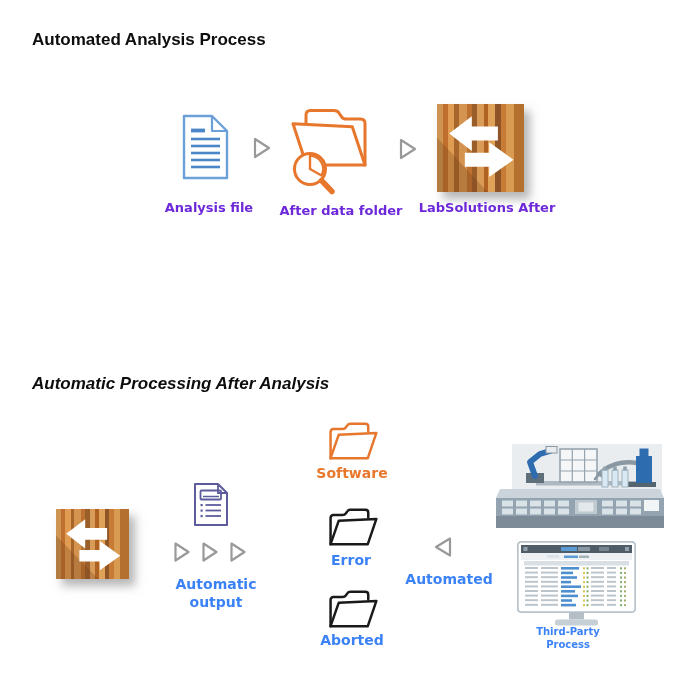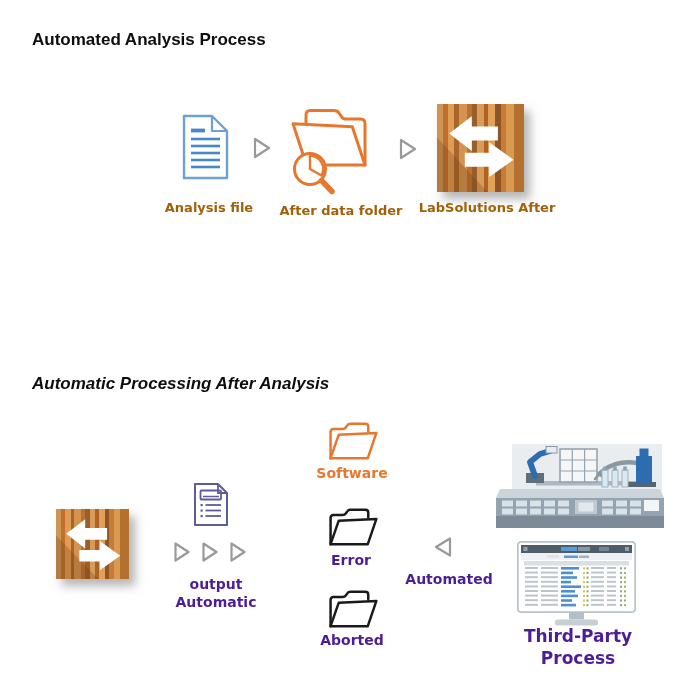--- a/index.html
+++ b/index.html
@@ -1,22 +1,22 @@
 <!DOCTYPE html>
 <html><head>
 <meta charset="utf-8">
 <style>
   html,body{margin:0;padding:0;background:#fff;}
   .canvas{position:relative;width:679px;height:683px;background:#fff;overflow:hidden;
           font-family:"DejaVu Sans",sans-serif;}
   .title{position:absolute;font-family:"Liberation Sans",sans-serif;font-weight:bold;
          font-size:17px;color:#0d0d0d;white-space:nowrap;}
-  .lbl{position:absolute;text-align:center;font-weight:bold;font-size:13px;color:#a16207;
+  .lbl{position:absolute;text-align:center;font-weight:bold;font-size:13px;color:#6d28d9;
        white-space:nowrap;line-height:1.25;}
-  .lbl2{position:absolute;text-align:center;font-weight:bold;font-size:14px;color:#4c1d95;
+  .lbl2{position:absolute;text-align:center;font-weight:bold;font-size:14px;color:#3b82f6;
         line-height:1.3;}
   .completed-c{color:#E8772E;}
   .abs{position:absolute;}
   
   .sync-icon{position:absolute;
     background:linear-gradient(90deg,
       #CE9552 0 7%, #C06F2E 7% 13%, #DF9C52 13% 20%, #A8662C 20% 25%,
       #D59350 25% 34%, #BE7231 34% 40%, #9A5E2B 40% 46%, #D89C58 46% 54%,
       #B06223 54% 59%, #E0A159 59% 67%, #8F5526 67% 73%, #C77B35 73% 79%,
       #D99B52 79% 88%, #B4702E 88% 100%);
@@ -96,22 +96,22 @@
     <path d="M2.5,2.5 L15.5,11 L2.5,19.5 Z" fill="#fff" stroke="#999" stroke-width="2.2" stroke-linejoin="round"></path>
   </svg>
   <svg class="abs" style="left:201px;top:541px;" width="18" height="22" viewBox="0 0 18 22">
     <path d="M2.5,2.5 L15.5,11 L2.5,19.5 Z" fill="#fff" stroke="#999" stroke-width="2.2" stroke-linejoin="round"></path>
   </svg>
   <svg class="abs" style="left:229px;top:541px;" width="18" height="22" viewBox="0 0 18 22">
     <path d="M2.5,2.5 L15.5,11 L2.5,19.5 Z" fill="#fff" stroke="#999" stroke-width="2.2" stroke-linejoin="round"></path>
   </svg>
 
   <div class="lbl2" style="left:146px;top:575px;width:140px;">
+    <div>Automatic</div>
     <div>output</div>
-    <div>Automatic</div>
   </div>
 
   <svg class="abs" style="left:326px;top:420px;color:#E8772E;" width="54" height="42" viewBox="0 0 56 44">
     <path d="M4.5,40 L4.5,12.5 Q4.5,9.5 7.5,9.5 L17,9.5 Q19.5,9.5 20.5,7.8 L22,5.6 Q23,4 25.5,4 L41,4 Q44,4 44,7 L44,12" fill="none" stroke="currentColor" stroke-width="2.6" stroke-linejoin="round" stroke-linecap="round"></path>
     <path d="M4.5,40 L13,15.5 L52.5,13.5 L43.5,40 Z" fill="none" stroke="currentColor" stroke-width="2.6" stroke-linejoin="round"></path>
   </svg>
   <div class="lbl2 completed-c" style="left:282px;top:464px;width:140px;">Software</div>
 
   <svg class="abs" style="left:326px;top:506px;color:#1A1A1A;" width="54" height="42" viewBox="0 0 56 44">
     <path d="M4.5,40 L4.5,12.5 Q4.5,9.5 7.5,9.5 L17,9.5 Q19.5,9.5 20.5,7.8 L22,5.6 Q23,4 25.5,4 L41,4 Q44,4 44,7 L44,12" fill="none" stroke="currentColor" stroke-width="2.6" stroke-linejoin="round" stroke-linecap="round"></path>
@@ -297,18 +297,18 @@
           <rect x="74" width="13" height="2" fill="#BCC5CB"></rect>
           <rect x="90" width="9" height="2" fill="#BCC5CB"></rect>
           <rect x="103" y="0.3" width="2" height="2" fill="#7FB069"></rect>
           <rect x="107" y="0.3" width="2" height="2" fill="#9FB069"></rect>
         </g>
     </g>
     <rect x="52" y="71.5" width="15" height="7" fill="#B3BEC5"></rect>
     <rect x="38" y="78.5" width="43" height="6" rx="2.5" fill="#C6CFD6"></rect>
   </svg>
 
-  <div class="lbl2" style="left:498px;top:625px;width:160px;font-size:17px;">
+  <div class="lbl2" style="left:488px;top:625px;width:160px;font-size:10px;">
     <div>Third-Party</div>
     <div>Process</div>
   </div>
 
 </div>
 
 </body></html>

